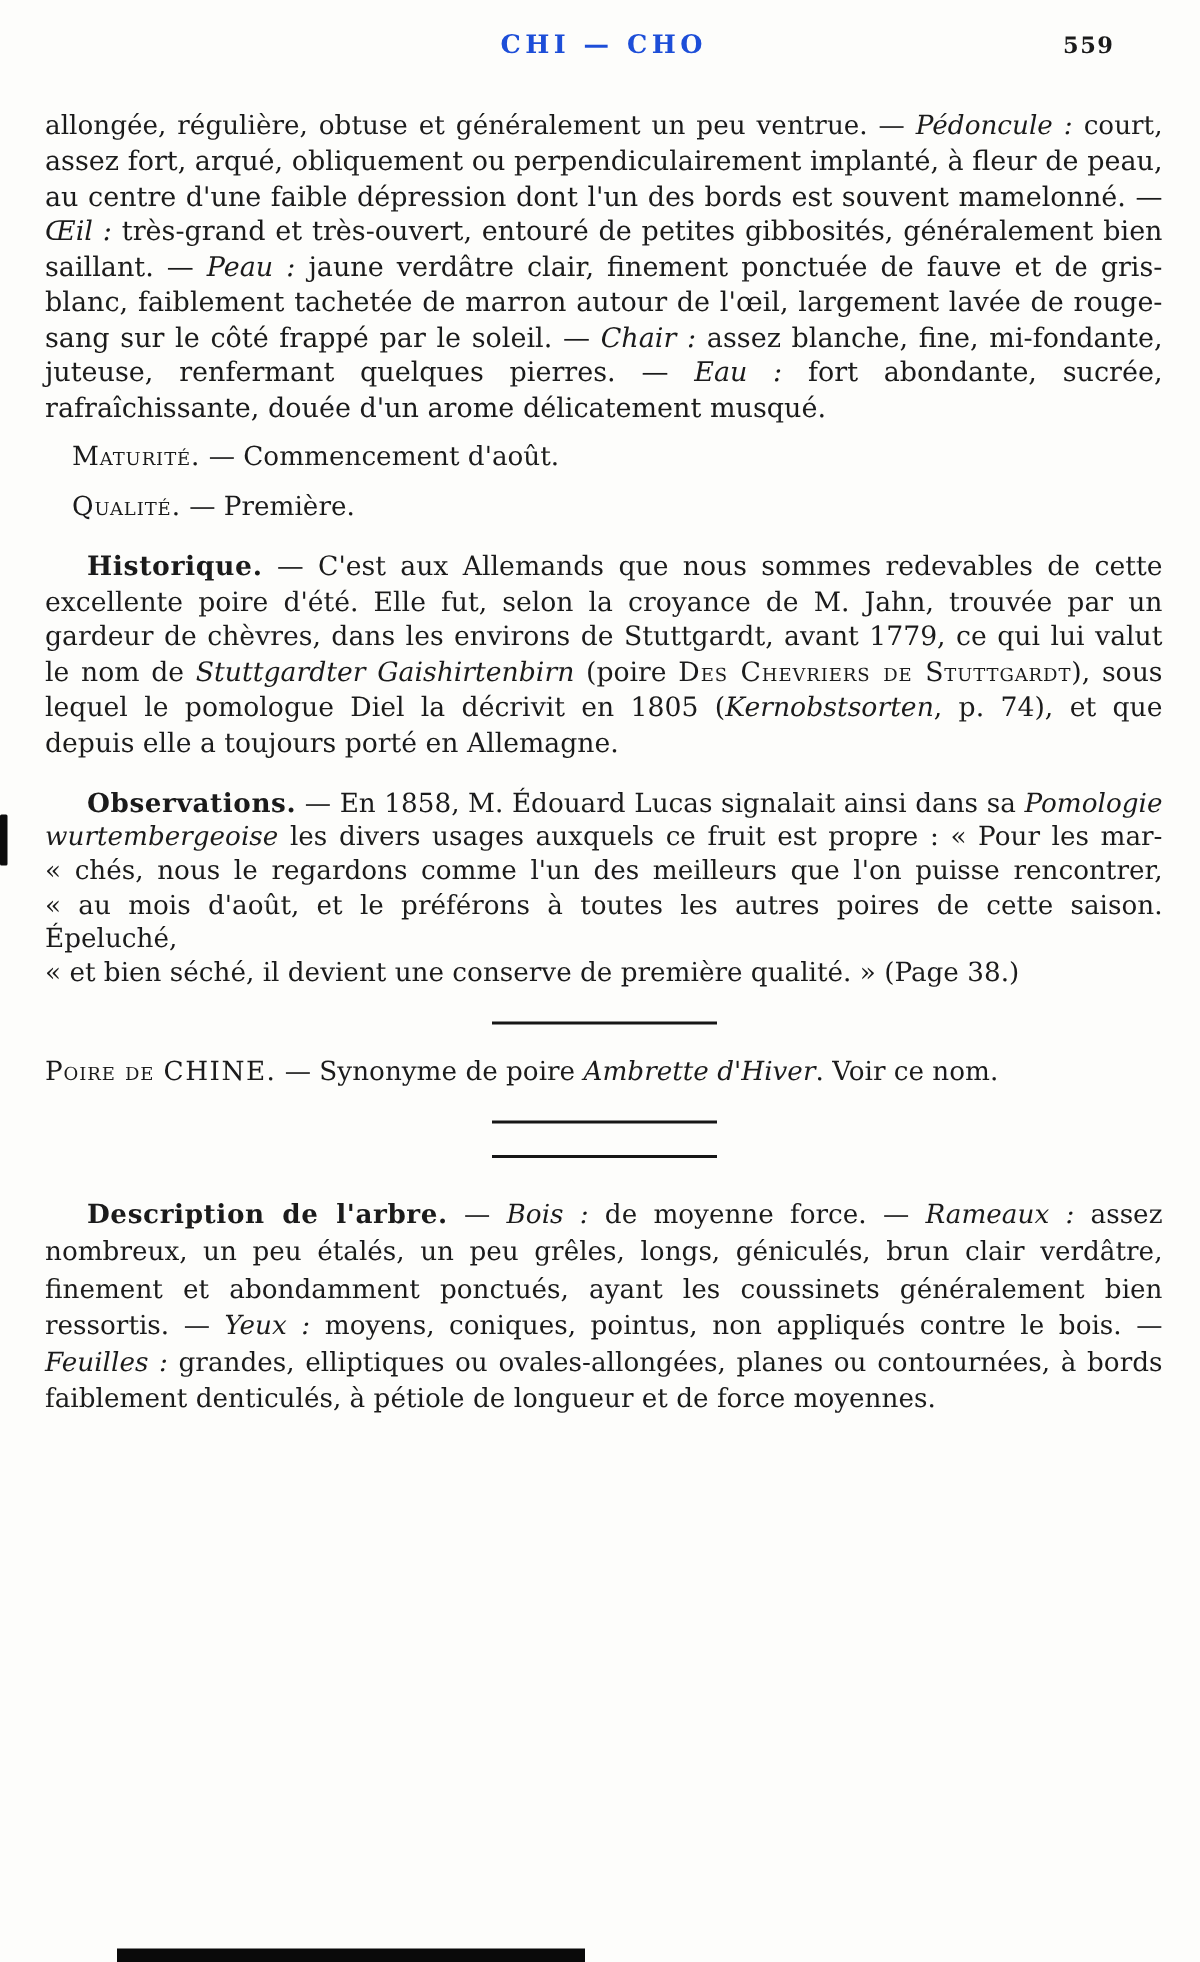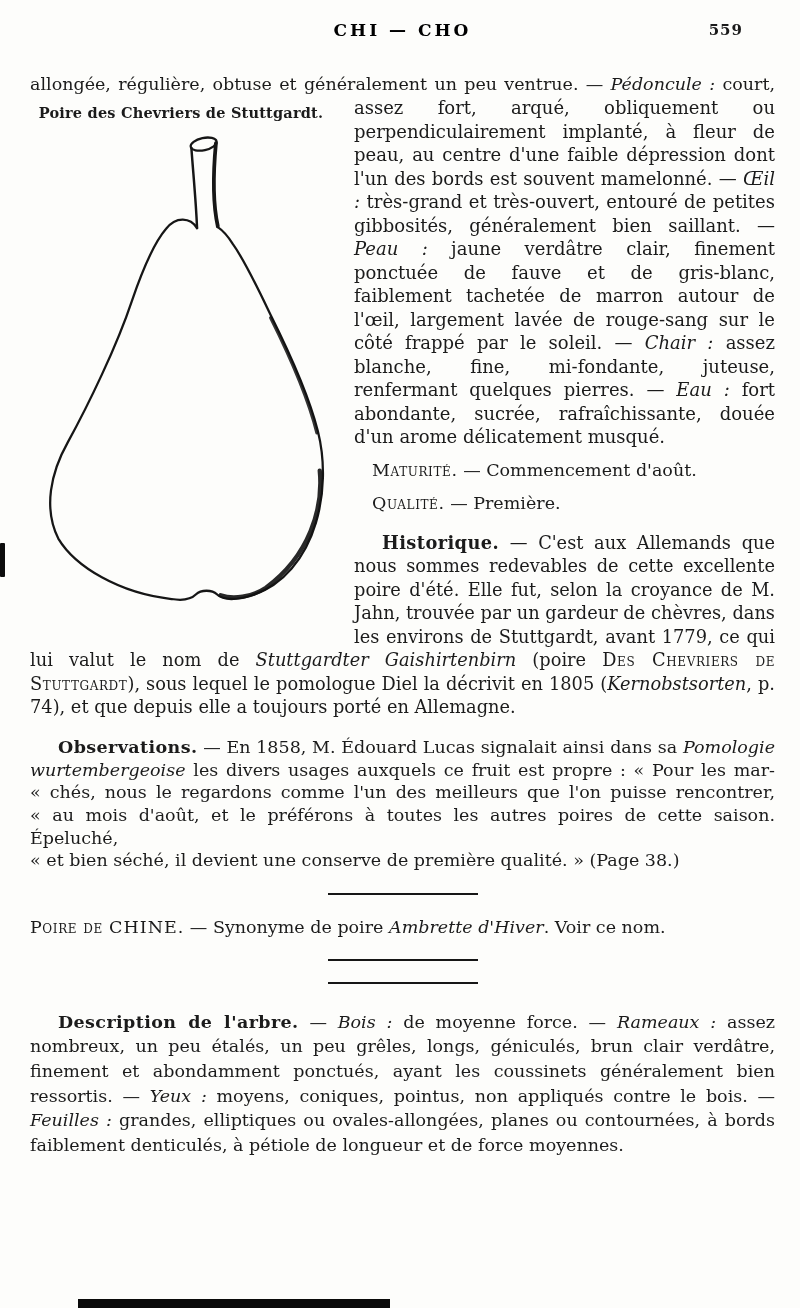--- a/index.html
+++ b/index.html
@@ -7,21 +7,21 @@
     width:800px;height:1308px;position:relative;overflow:hidden;
     background:#fdfdfb;color:#1b1b1b;
     font-family:"DejaVu Serif","Liberation Serif",serif;
   }
   .page{padding:20px 25px 0 30px;position:relative;}
 
   
   .running-head{position:relative;height:26px;margin-bottom:26px;}
   .running-title{
     position:absolute;left:0;right:0;text-align:center;
-    font-size:17px;letter-spacing:3px;font-weight:600;color:#000000;
+    font-size:17px;letter-spacing:3px;font-weight:600;color:#1d4ed8;
   }
   .page-number{position:absolute;right:32px;top:1px;font-size:15px;font-weight:700;letter-spacing:1px;}
 
   
   .seg-norm{}
   .seg-bold{font-weight:700;letter-spacing:.4px;}
   .seg-ital{font-style:italic;}
   .seg-smallcaps{font-variant:small-caps;letter-spacing:.6px;}
   .seg-caps{letter-spacing:1px;}
 
@@ -66,49 +66,20 @@
 
   <div class="running-head">
     <div class="running-title">CHI — CHO</div>
     <div class="page-number">559</div>
   </div>
 
   <div class="intro-line"><span class="seg-norm">allongée, régulière, obtuse et généralement un peu ventrue. — </span><span class="seg-ital">Pédoncule :</span><span class="seg-norm"> court,</span></div>
 
   <div class="content">
 
-    <figure class="pear-figure" style="margin-left:0;margin-top:2px;">
-      <figcaption class="pear-caption">Poire des Chevriers de Stuttgardt.</figcaption>
-      <svg class="pear-svg" width="302" height="516" viewBox="0 0 320 530" fill="none" xmlns="http://www.w3.org/2000/svg">
-
-        <ellipse cx="184" cy="14" rx="14" ry="6.5" transform="rotate(-12 184 14)" stroke="#161616" stroke-width="2.4"></ellipse>
-        <path d="M 171,18 C 173,46 176,76 177,103" stroke="#161616" stroke-width="2.6" stroke-linecap="round"></path>
-        <path d="M 197,13 C 194,45 193,74 199,101" stroke="#161616" stroke-width="4" stroke-linecap="round"></path>
-
-        <path d="M 177,103
-                 C 170,92 155,90 144,104
-                 C 132,118 120,145 108,180
-                 C 92,228 62,290 40,330
-                 C 22,362 14,400 30,432
-                 C 48,462 95,490 150,496
-                 C 162,498 170,497 176,491
-                 C 181,486 193,486 198,491
-                 C 205,498 220,497 235,492
-                 C 268,482 292,452 303,415
-                 C 312,385 313,350 305,318
-                 C 295,278 275,235 255,195
-                 C 242,168 228,138 215,120
-                 C 210,112 205,106 199,102" stroke="#161616" stroke-width="2.4" stroke-linecap="round"></path>
-
-        <path d="M 307,360
-                 C 311,400 296,450 250,484
-                 C 235,494 215,497 202,492" stroke="#111111" stroke-width="4.6" stroke-linecap="round" opacity="0.9"></path>
-        <path d="M 255,198 C 275,238 294,280 304,320" stroke="#111111" stroke-width="3.4" stroke-linecap="round" opacity="0.85"></path>
-      </svg>
-    </figure>
 
     <p class="col-par"><span class="seg-norm">assez fort, arqué, obliquement ou perpendiculairement implanté, à fleur de peau, au centre d'une faible dépression dont l'un des bords est souvent mamelonné. — </span><span class="seg-ital">Œil :</span><span class="seg-norm"> très-grand et très-ouvert, entouré de petites gibbosités, généralement bien saillant. — </span><span class="seg-ital">Peau :</span><span class="seg-norm"> jaune verdâtre clair, finement ponctuée de fauve et de gris-blanc, faiblement tachetée de marron autour de l'œil, largement lavée de rouge-sang sur le côté frappé par le soleil. — </span><span class="seg-ital">Chair :</span><span class="seg-norm"> assez blanche, fine, mi-fondante, juteuse, renfermant quelques pierres. — </span><span class="seg-ital">Eau :</span><span class="seg-norm"> fort abondante, sucrée, rafraîchissante, douée d'un arome délicatement musqué.</span></p>
 
     <div class="indent-line"><span class="seg-smallcaps">Maturité.</span><span class="seg-norm"> — Commencement d'août.</span></div>
     <div class="indent-line"><span class="seg-smallcaps">Qualité.</span><span class="seg-norm"> — Première.</span></div>
 
     <p class="history-par"><span class="seg-bold">Historique.</span><span class="seg-norm"> — C'est aux Allemands que nous sommes redevables de cette excellente poire d'été. Elle fut, selon la croyance de M. Jahn, trouvée par un gardeur de chèvres, dans les environs de Stuttgardt, avant 1779, ce qui lui valut le nom de </span><span class="seg-ital">Stuttgardter Gaishirtenbirn</span><span class="seg-norm"> (poire </span><span class="seg-smallcaps">Des Chevriers de Stuttgardt</span><span class="seg-norm">), sous lequel le pomologue Diel la décrivit en 1805 (</span><span class="seg-ital">Kernobstsorten</span><span class="seg-norm">, p. 74), et que depuis elle a toujours porté en Allemagne.</span></p>
 
     <div class="observations">
       <div class="obs-line first"><span class="seg-bold">Observations.</span><span class="seg-norm"> — En 1858, M. Édouard Lucas signalait ainsi dans sa </span><span class="seg-ital">Pomologie</span></div>

